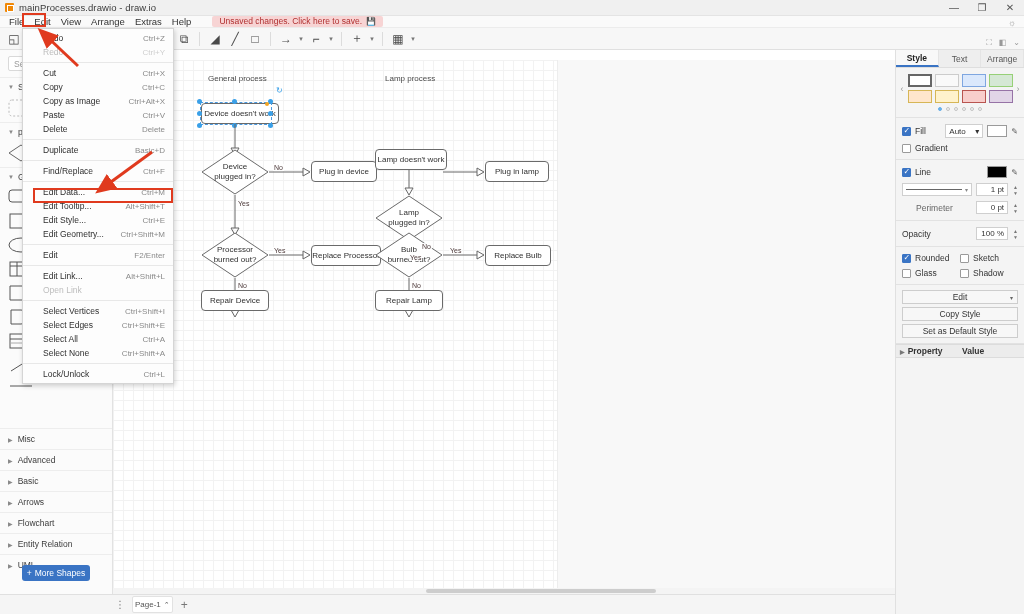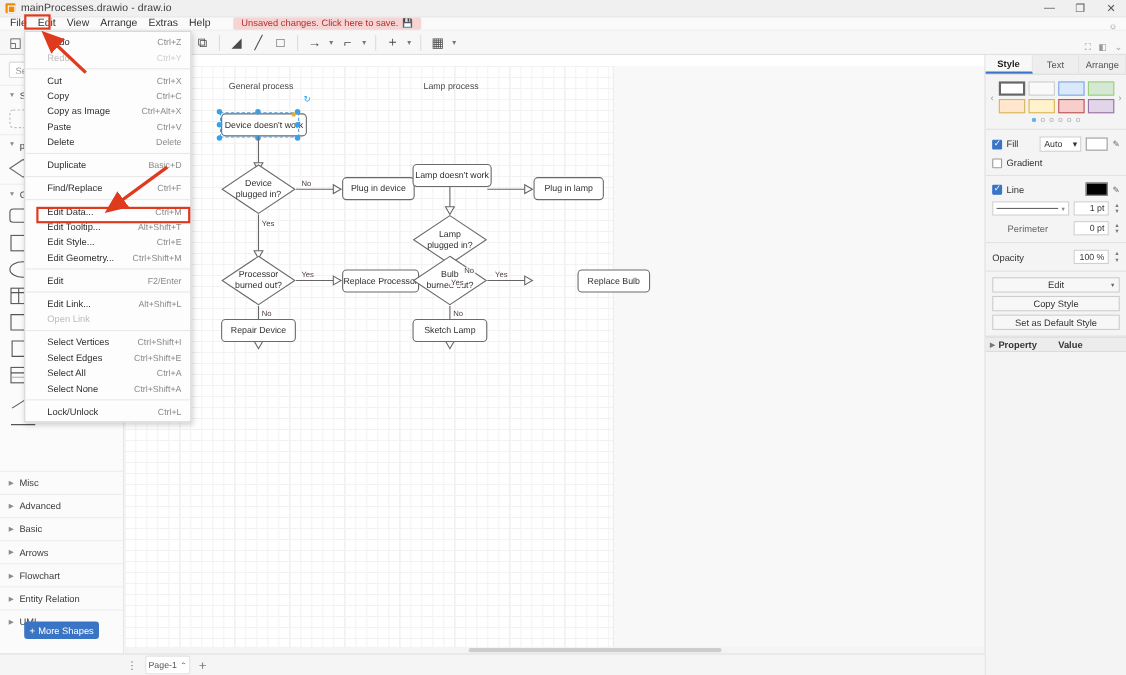--- a/index.html
+++ b/index.html
@@ -453,23 +453,23 @@
         <svg width="68" height="46">
             <polygon points="34,1 67,23 34,45 1,23" fill="#fff" stroke="#6a6a6a"></polygon>
           </svg>
         <div class="dtext">
           <span>Bulb</span>
           <span>burned out?</span>
         </div>
       </div>
       <div class="elbl" style="left:336px; top:187px; z-index:4;">Yes</div>
       <div class="elbl" style="left:298px; top:222px; z-index:4;">No</div>
-      <div class="nbox" style="left:372px; top:185px; width:66px; height:21px; z-index:3;margin-left:40px;">Replace Bulb</div>
-
-      <div class="nbox" style="left:262px; top:230px; width:68px; height:21px; z-index:3;">Sketch Lamp</div>
+      <div class="nbox" style="left:372px; top:185px; width:66px; height:21px; z-index:3;">Replace Bulb</div>
+
+      <div class="nbox" style="left:262px; top:230px; width:68px; height:21px; z-index:3;">Repair Lamp</div>
     </div>
   </div>
 
   <div class="hscroll">
     <div class="thumb"></div>
   </div>
 
   <div class="rightbar">
     <div style="position:absolute; right:4px; top:-12px; display:flex; gap:7px; color:#999; font-size:8px;">
       <span>⛶</span>
@@ -561,20 +561,40 @@
         <span>Opacity</span>
         <span style="flex:1"></span>
         <span class="numfield">100 %</span>
         <span class="spin">
             <span>▲</span>
             <span>▼</span>
           </span>
       </div>
     </div>
 
+    <div class="sect">
+      <div style="display:grid;grid-template-columns:1fr 1fr;grid-row-gap:5px">
+        <div class="row" style="margin:0">
+          <span class="cb on"></span>
+          <span>Rounded</span>
+        </div>
+        <div class="row" style="margin:0">
+          <span class="cb"></span>
+          <span>Sketch</span>
+        </div>
+        <div class="row" style="margin:0">
+          <span class="cb"></span>
+          <span>Glass</span>
+        </div>
+        <div class="row" style="margin:0">
+          <span class="cb"></span>
+          <span>Shadow</span>
+        </div>
+      </div>
+    </div>
 
     <div class="sect" style="padding:5px 6px">
       <div class="btn-wide">
         <span>Edit</span>
         <span class="chev">▾</span>
       </div>
       <div class="btn-wide">Copy Style</div>
       <div class="btn-wide" style="margin-bottom:0">Set as Default Style</div>
     </div>
 

